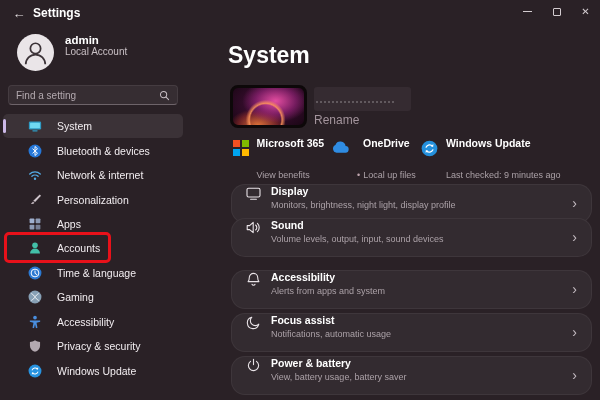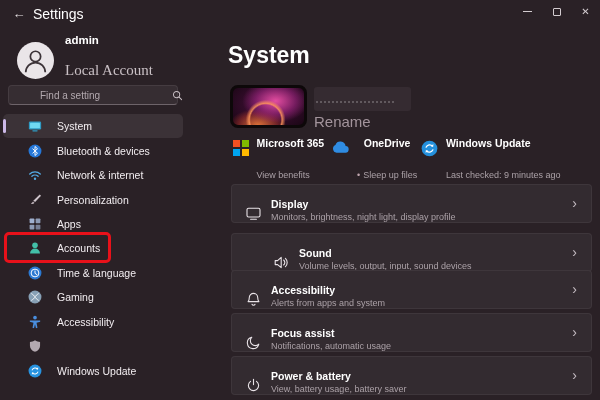--- a/index.html
+++ b/index.html
@@ -9,39 +9,39 @@
     background:#2a2126; color:#fff;
     -webkit-font-smoothing:antialiased;
   }
   .window { position:relative; width:600px; height:400px; background:#2a2126; }
 
   
   .titlebar { position:absolute; left:0; top:0; width:600px; height:26px; }
   .back-btn { position:absolute; left:8px; top:2px; width:22px; height:22px;
     display:flex; align-items:center; justify-content:center; font-size:13px; color:#e6e0e3;
     border-radius:4px; cursor:default; }
-  .app-title { position:absolute; left:33px; top:6px; font-size:14px; font-weight:400; color:#fff; }
+  .app-title { position:absolute; left:33px; top:6px; font-size:12px; font-weight:700; color:#fff; }
   .tb-btn { position:absolute; top:0; width:29px; height:23px;
     display:flex; align-items:center; justify-content:center; color:#d3ccd0; }
   .tb-min { right:58px; } .tb-max { right:29px; } .tb-close { right:0; font-size:10px; }
   .glyph-min { width:9px; height:1px; background:#d3ccd0; }
   .glyph-max { width:8px; height:8px; border:1px solid #d3ccd0; border-radius:1px; }
 
   
-  .user-profile { position:absolute; left:17px; top:34px; display:flex; align-items:flex-end; }
+  .user-profile { position:absolute; left:17px; top:34px; display:flex; align-items:flex-start; }
   .avatar { width:37px; height:37px; }
   .user-text { margin-left:11px; }
   .user-name { font-size:11.5px; font-weight:700; color:#fff; }
-  .user-type { font-size:15px; color:#c9c0c5; margin-top:16px;font-family:Liberation Serif, serif; }
+  .user-type { font-size:10px; color:#c9c0c5; margin-top:0; }
 
   .search-box { position:absolute; left:8px; top:85px; width:170px; height:20px;
     background:#362d32; border:1px solid #453c41; border-bottom:1px solid #6e646a;
     border-radius:4px; display:flex; align-items:center; padding:0 7px; }
   .search-box input { flex:1; background:transparent; border:none; outline:none;
-    font-family:inherit; font-size:10px; color:#e8e2e5;margin-left:24px; }
+    font-family:inherit; font-size:10px; color:#e8e2e5; }
   .search-box input::placeholder { color:#b3a9af; }
   .search-ico { width:11px; height:11px; flex:none; }
 
   .nav-item { position:absolute; left:3px; width:180px; height:24px;
     display:flex; align-items:center; border-radius:5px; cursor:default; }
   .nav-item .ico { width:14px; height:14px; margin-left:25px; flex:none; display:flex; }
   .nav-item .lbl { margin-left:15px; font-size:10.5px; color:#f2edf0; white-space:nowrap; }
   .nav-item.selected { background:#3b3237; }
   .sel-pill { position:absolute; left:0; top:5px; width:3px; height:14px;
     border-radius:2px; background:#ccb9e8; }
@@ -57,42 +57,42 @@
     background:
       radial-gradient(circle at 46% 86%, rgba(0,0,0,0) 30%, rgba(255,150,90,.85) 33%, rgba(255,120,60,0) 40%),
       radial-gradient(60% 75% at 60% 35%, rgba(235,80,165,.95), rgba(160,38,130,.6) 48%, rgba(40,8,30,0) 78%),
       radial-gradient(50% 55% at 35% 100%, rgba(250,130,60,.85), rgba(190,60,45,.45) 55%, rgba(30,6,20,0) 80%),
       radial-gradient(90% 110% at 50% 45%, #4d1240, #190614 75%);
     background-color:#130a0f; }
   .blur-patch { position:absolute; left:314px; top:87px; width:97px; height:24px;
     background:rgba(205,188,196,.07); border-radius:3px; }
   .redacted-name { position:absolute; left:316px; top:101px; width:78px;
     border-top:2px dotted rgba(255,255,255,.22); }
-  .rename-link { position:absolute; left:314px; top:113px; font-size:15px; color:#a3949c; }
+  .rename-link { position:absolute; left:314px; top:113px; font-size:12px; color:#a3949c; }
 
   .qcard { position:absolute; top:137px; display:flex; align-items:flex-start; }
   .qc-ms { left:233px; } .qc-od { left:329px;text-align:center; } .qc-wu { left:421px; }
   .qc-ico { flex:none; margin-top:3px; }
   .qc-text { margin-left:8px; }
   .qc-title { font-size:10.5px; font-weight:700; color:#fff; white-space:nowrap; }
   .qc-sub { font-size:9px; color:#aba1a7; margin-top:21px; white-space:nowrap; }
   .ms-logo { display:grid; grid-template-columns:7px 7px; grid-template-rows:7px 7px; gap:1.5px; }
   .ms-logo i { display:block; }
   .dot { color:#c0a6af; margin-right:3px; }
 
   .srow { position:absolute; left:231px; width:361px; height:39px;
-    background:#332b30; border:1px solid rgba(255,255,255,.055); border-radius:4px;
-    display:flex; align-items:flex-end; cursor:default; }
+    background:#332b30; border:1px solid rgba(255,255,255,.055); border-radius:14px;
+    display:flex; align-items:flex-start; cursor:default; }
   .srow .ricon { width:17px; height:17px; margin-left:13px; flex:none; display:flex; }
   .srow .rtext { margin-left:9px; }
   .srow .rtitle { font-size:10.5px; font-weight:700; color:#fff; }
   .srow .rsub { font-size:9px; color:#aba1a7; margin-top:2.5px; white-space:nowrap; }
   .srow .chev { position:absolute; right:14px; top:50%; transform:translateY(-58%);
     font-size:14px; color:#c3bac0; }
-  .row-0 { top:184px; } .row-1 { top:233px;padding-left:28px; } .row-2 { top:270px; }
+  .row-0 { top:184px; } .row-1 { top:218px; } .row-2 { top:270px; }
   .row-3 { top:313px; } .row-4 { top:356px; }
 </style>
 </head>
 <body>
 
 <div class="window">
 
   <div class="titlebar">
     <div class="back-btn">
       <span>←</span>
@@ -226,20 +226,21 @@
         </span>
       <span class="lbl">Accessibility</span>
     </div>
 
     <div class="nav-item" style="top:334px">
       <span class="ico">
           <svg viewBox="0 0 13 13">
         <path d="M6.5 1.2 C8 2.2 9.7 2.6 11.2 2.7 V6.2 c0 2.9-1.9 4.7-4.7 5.7 C3.7 10.9 1.8 9.1 1.8 6.2 V2.7 C3.3 2.6 5 2.2 6.5 1.2 z" fill="#b3a9b0"></path>
           </svg>
         </span>
+      <span class="lbl">Privacy &amp; security</span>
     </div>
 
     <div class="nav-item" style="top:359px">
       <span class="ico">
           <svg viewBox="0 0 13 13">
         <circle cx="6.5" cy="6.5" r="6" fill="#2793e0"></circle>
         <path d="M3.9 5.5 a2.9 2.9 0 0 1 4.9-0.8 M9.1 7.5 a2.9 2.9 0 0 1-4.9 0.8" stroke="#fff" stroke-width="0.95" fill="none" stroke-linecap="round"></path>
         <path d="M9.4 3 v1.9 h-1.9 z M3.6 10 V8.1 h1.9 z" fill="#fff"></path>
           </svg>
         </span>
@@ -268,21 +269,21 @@
       <div class="qc-sub">View benefits</div>
     </span>
   </div>
 
   <div class="qcard qc-od">
     <svg class="qc-ico" width="20" height="13" viewBox="0 0 20 13">
       <path d="M7.6 12.7 h8.5 a3.3 3.3 0 0 0 0.5-6.6 5.3 5.3 0 0 0-10.2-1.2 4.1 4.1 0 0 0 1.2 7.8 z" fill="#2f8ce2"></path>
     </svg>
     <span class="qc-text">
       <div class="qc-title">OneDrive</div>
-      <div class="qc-sub"><span class="dot">•</span><span>Sleep up files</span></div>
+      <div class="qc-sub"><span class="dot">•</span><span>Local up files</span></div>
     </span>
   </div>
 
   <div class="qcard qc-wu">
     <svg class="qc-ico" width="17" height="17" viewBox="0 0 13 13">
       <circle cx="6.5" cy="6.5" r="6" fill="#2490dc"></circle>
       <path d="M3.9 5.5 a2.9 2.9 0 0 1 4.9-0.8 M9.1 7.5 a2.9 2.9 0 0 1-4.9 0.8" stroke="#fff" stroke-width="0.95" fill="none" stroke-linecap="round"></path>
       <path d="M9.4 3 v1.9 h-1.9 z M3.6 10 V8.1 h1.9 z" fill="#fff"></path>
     </svg>
     <span class="qc-text">

